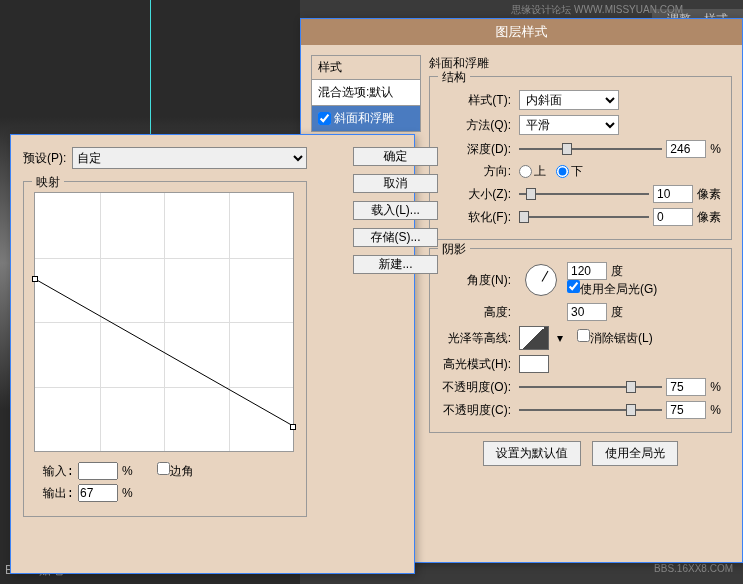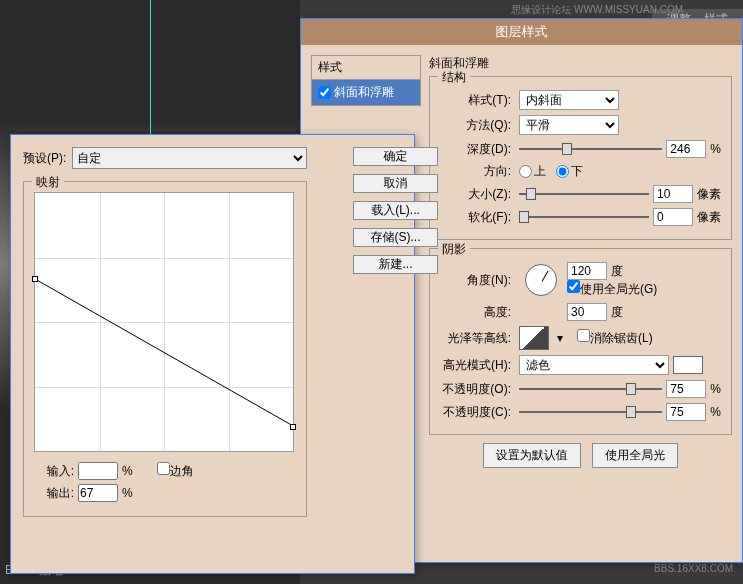--- a/index.html
+++ b/index.html
@@ -56,21 +56,21 @@
 .preset-row { display: flex; align-items: center; margin-bottom: 12px; }
 .preset-row select { flex: 1; height: 22px; margin-left: 6px; border: 1px solid #888; }
 .mapping-fieldset { border: 1px solid #999; padding: 10px; position: relative; }
 .mapping-title { position: absolute; top: -8px; left: 8px; background: #e8d4c0; padding: 0 4px; }
 .curve-box { width: 260px; height: 260px; background: #fff; border: 1px solid #999; position: relative; margin-bottom: 10px; }
 .grid-line { position: absolute; background: #ddd; }
 .curve-svg { position: absolute; top: 0; left: 0; }
 .handle { position: absolute; width: 6px; height: 6px; border: 1px solid #000; background: #fff; }
 .io-row { display: flex; align-items: center; margin: 4px 0; gap: 4px; }
 .io-row .num-input { width: 40px; }
-.io-row span:first-child { width: 40px; text-align: right; }
+.io-row span:first-child { width: 40px; text-align: right; font-family: Liberation Mono, monospace; }
 .chk { margin-left: 20px; }
 </style>
 </head>
 <body>
 
 <div class="bg-gradient"></div>
 <div class="bg-line"></div>
 <div class="top-tab">
   <span>调整</span>
   <span>样式</span>
@@ -78,20 +78,21 @@
 <div class="watermark1">思缘设计论坛  WWW.MISSYUAN.COM</div>
 <div class="watermark2">Baidu 贴吧</div>
 <div class="watermark3" style="white-space:pre-line;">PS教程论坛
 BBS.16XX8.COM</div>
 
 <div class="dialog layer-style">
   <div class="dialog-title">图层样式</div>
   <div class="ls-body">
     <div class="ls-sidebar">
       <div class="ls-sidebar-header">样式</div>
+      <div class="ls-sidebar-item"><span>混合选项:默认</span></div>
       <div class="ls-sidebar-item selected">
         <input type="checkbox" checked="" style=""><span>斜面和浮雕</span>
       </div>
     </div>
     <div class="ls-main">
       <div style="margin-bottom:4px;">斜面和浮雕</div>
       <div class="fieldset">
         <span class="fieldset-title">结构</span>
         <div class="row">
           <span class="row-label">样式(T):</span>
@@ -165,21 +166,20 @@
           <span>度</span>
         </div>
         <div class="row">
           <span class="row-label">光泽等高线:</span>
           <span class="contour-thumb"></span>
           <span style="margin-left:4px;">▾</span>
           <label style="margin-left:10px;"><input type="checkbox" style=""><span>消除锯齿(L)</span></label>
         </div>
         <div class="row">
           <span class="row-label">高光模式(H):</span>
-          <select class="wide-select"><option>滤色</option></select>
           <span class="color-swatch white-swatch"></span>
         </div>
         <div class="row">
           <span class="row-label">不透明度(O):</span>
           <div class="slider">
               <div class="slider-track"></div>
               <div class="slider-thumb" style="left:75%;"></div>
             </div>
           <input class="num-input" value="75" style="">
           <span>%</span>

